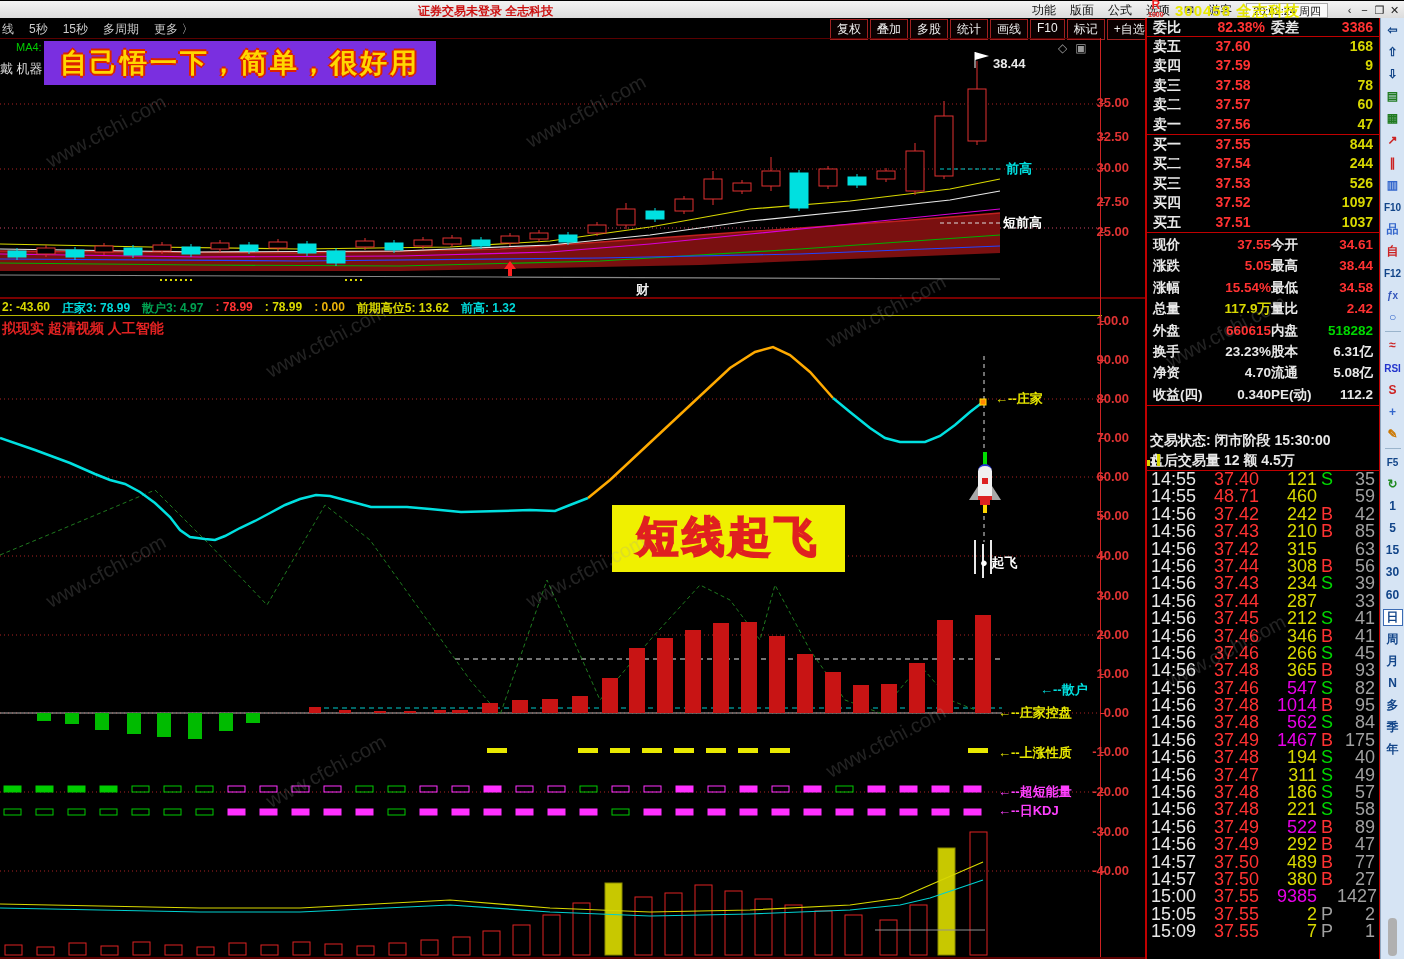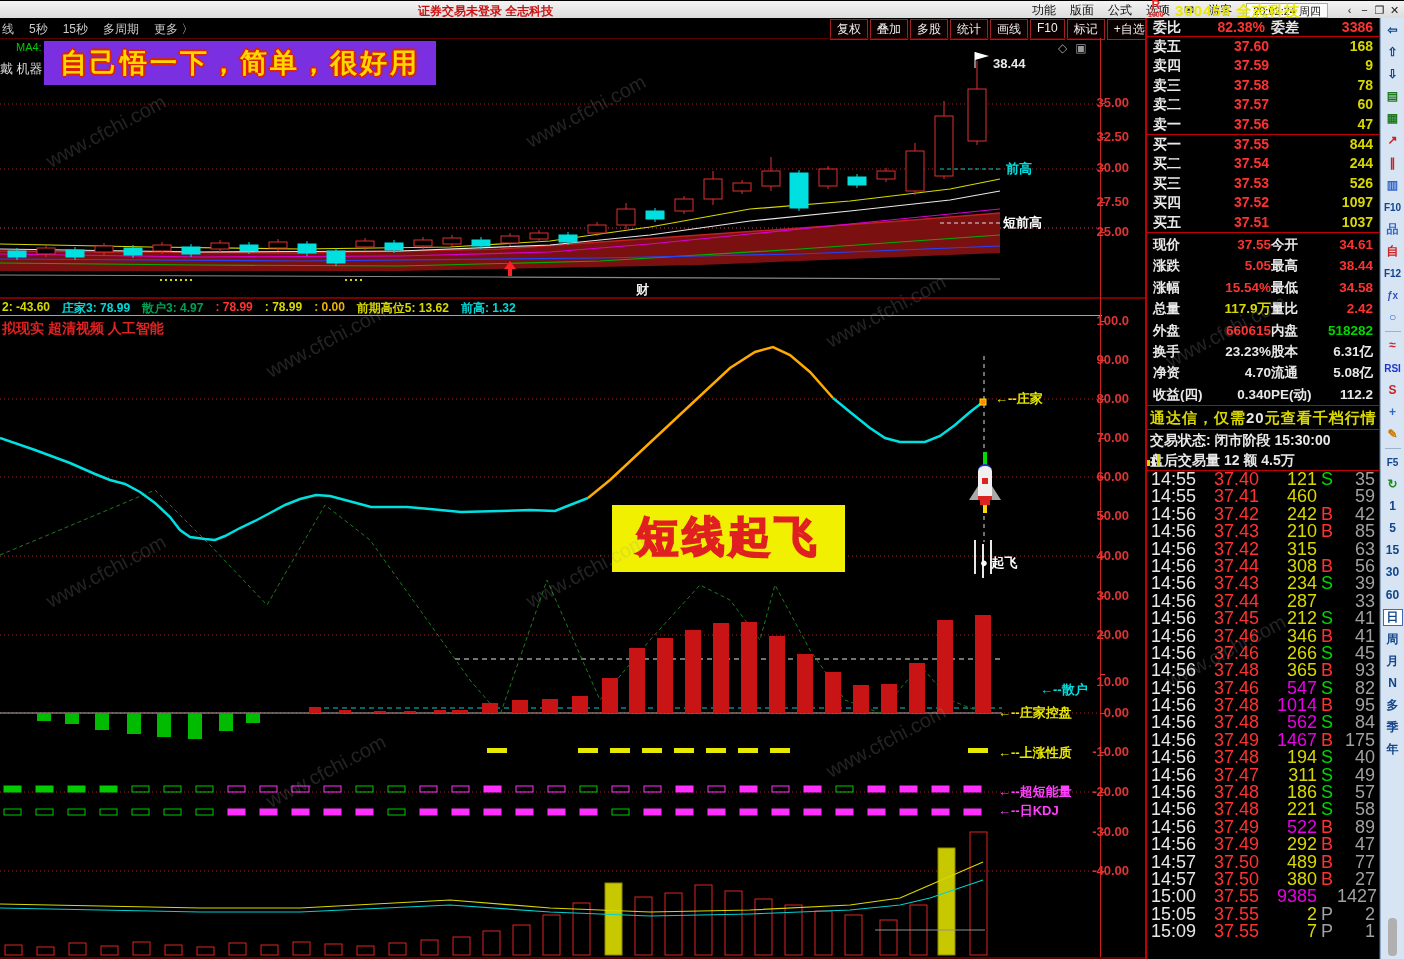--- a/index.html
+++ b/index.html
@@ -57,21 +57,21 @@
 #rkfinR{left:25px;top:34px;width:0;height:0;border-top:14px solid transparent;border-left:9px solid #a8a8a8}
 #rknoz{left:13px;top:48px;width:10px;height:5px;background:#dd2222}
 #rkflame{left:16px;top:53px;width:4px;height:8px;background:#ffd700}
 .exh{position:absolute;width:2px;height:34px;background:#e8e8e8}
 
 #panel{left:1145px;top:18px;width:235px;height:941px;background:#000;border-left:2px solid #c00000;border-right:1px solid #c00000;color:#d8d8d8}
 .psec{position:absolute;left:0;width:232px;border-bottom:1px solid #c00000}
 .r{color:#ff3232}.y{color:#d8d800}.g{color:#00d800}.m{color:#e800e8}.w{color:#e8e8e8}.gy{color:#a0a0a0}
 #weibirow{top:0px;height:19px;display:grid;grid-template-columns:40px 72px 46px 1fr;padding:1px 6px 0;font-size:14px;font-weight:bold}
 .bookrow{display:grid;grid-template-columns:44px 72px 1fr;padding:0 6px;font-size:14px;font-weight:bold;height:19.4px;line-height:19.4px}
-.bookrow span:nth-child(2){text-align:right}
+.bookrow span:nth-child(2){text-align:center}
 .bookrow span:nth-child(3){text-align:right}
 #sells{top:19px;height:98px}
 #buys{top:117px;height:98px}
 #infogrid{top:215px;height:173px;padding:1px 6px 0}
 .inforow{display:grid;grid-template-columns:56px 62px 50px 1fr;font-size:13.5px;font-weight:bold;height:21.4px;line-height:21.4px}
 .inforow span:nth-child(2),.inforow span:nth-child(4){text-align:right}
 #promo{top:388px;height:24px;color:#e8e800;font-size:15px;font-weight:bold;line-height:24px;padding-left:3px;letter-spacing:1px;white-space:nowrap}
 #status1{top:412px;height:20px;font-size:14px;font-weight:bold;line-height:20px;padding-left:3px;border-bottom:none}
 #status2{top:432px;height:21px;font-size:14px;font-weight:bold;line-height:20px;padding-left:3px}
 #ticks{top:453px;height:488px;border-bottom:none;overflow:hidden}
@@ -274,21 +274,21 @@
     <span class="axlab" style="top: 431px;">60.00</span>
     <span class="axtick" style="top: 478px;"></span>
     <span class="axlab" style="top: 470px;">50.00</span>
     <span class="axtick" style="top: 518px;"></span>
     <span class="axlab" style="top: 510px;">40.00</span>
     <span class="axtick" style="top: 558px;"></span>
     <span class="axlab" style="top: 550px;">30.00</span>
     <span class="axtick" style="top: 597px;"></span>
     <span class="axlab" style="top: 589px;">20.00</span>
     <span class="axtick" style="top: 636px;"></span>
-    <span class="axlab" style="top: 628px; margin-top: 8px;">10.00</span>
+    <span class="axlab" style="top: 628px;">10.00</span>
     <span class="axtick" style="top: 675px;"></span>
     <span class="axlab" style="top: 667px;">0.00</span>
     <span class="axtick" style="top: 714px;"></span>
     <span class="axlab" style="top: 706px;">-10.00</span>
     <span class="axtick" style="top: 754px;"></span>
     <span class="axlab" style="top: 746px;">-20.00</span>
     <span class="axtick" style="top: 794px;"></span>
     <span class="axlab" style="top: 786px;">-30.00</span>
     <span class="axtick" style="top: 833px;"></span>
     <span class="axlab" style="top: 825px;">-40.00</span>
@@ -574,41 +574,38 @@
         <span class="w">流通</span>
         <span class="w">5.08亿</span>
       </div>
       <div class="inforow">
         <span class="w">收益(四)</span>
         <span class="w">0.340</span>
         <span class="w">PE(动)</span>
         <span class="w">112.2</span>
       </div>
     </div>
-  <div id="promo" class="psec">
-    <span class="y">通达信，仅需</span><span class="w">20</span><span class="y">元查看千档行情</span>
-  </div>
   <div id="status1" class="psec w">交易状态: 闭市阶段 15:30:00</div>
   <div id="status2" class="psec w">盘后交易量 12 额 4.5万</div>
   <svg id="ahicon" viewBox="0 0 14 12">
       <rect x="0" y="6" width="3" height="6" fill="#d8d800"></rect>
       <rect x="5" y="3" width="3" height="9" fill="#e8e8e8"></rect>
       <rect x="10" y="0" width="3" height="12" fill="#d8d800"></rect>
     </svg>
   <div id="ticks" class="psec">
       <div class="tickrow">
         <span class="w">14:55</span>
         <span class="r">37.40</span>
         <span class="y">121</span>
         <span class="g">S</span>
         <span class="gy">35</span>
       </div>
       <div class="tickrow">
         <span class="w">14:55</span>
-        <span class="r">37.41</span>
+        <span class="r">48.71</span>
         <span class="y">460</span>
         <span class="gy"></span>
         <span class="gy">59</span>
       </div>
       <div class="tickrow">
         <span class="w">14:56</span>
         <span class="r">37.42</span>
         <span class="y">242</span>
         <span class="r">B</span>
         <span class="gy">42</span>

